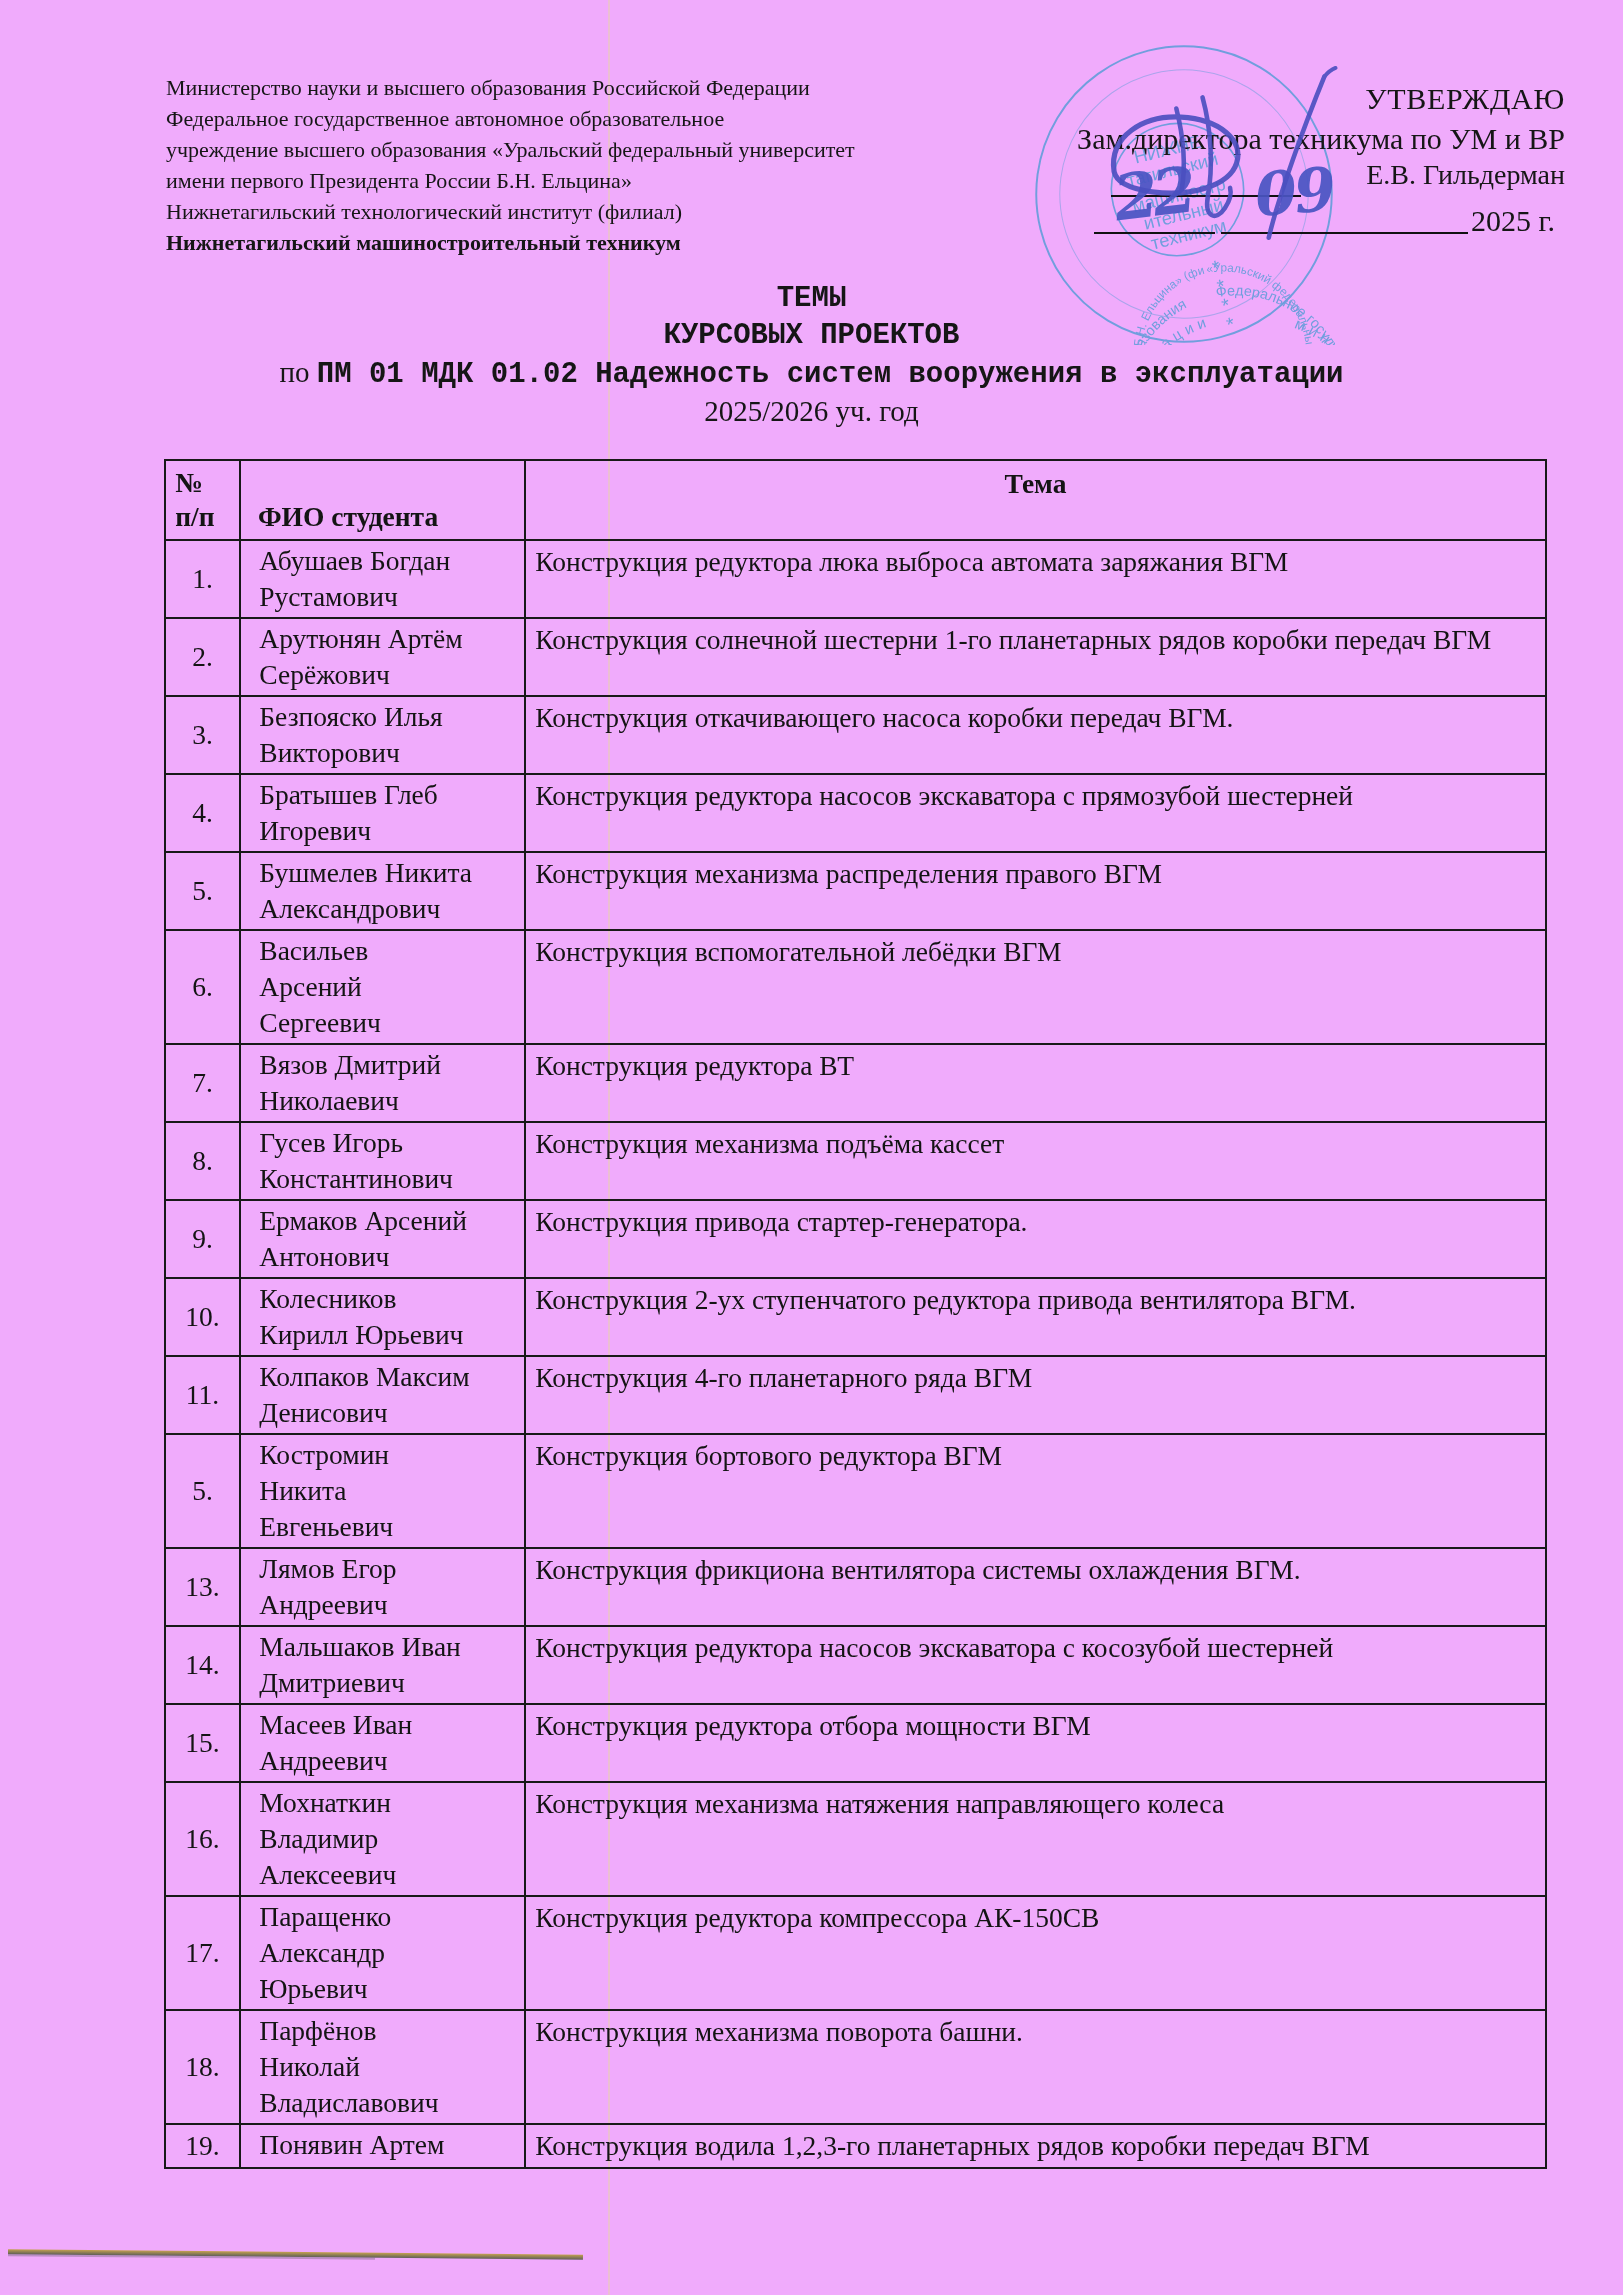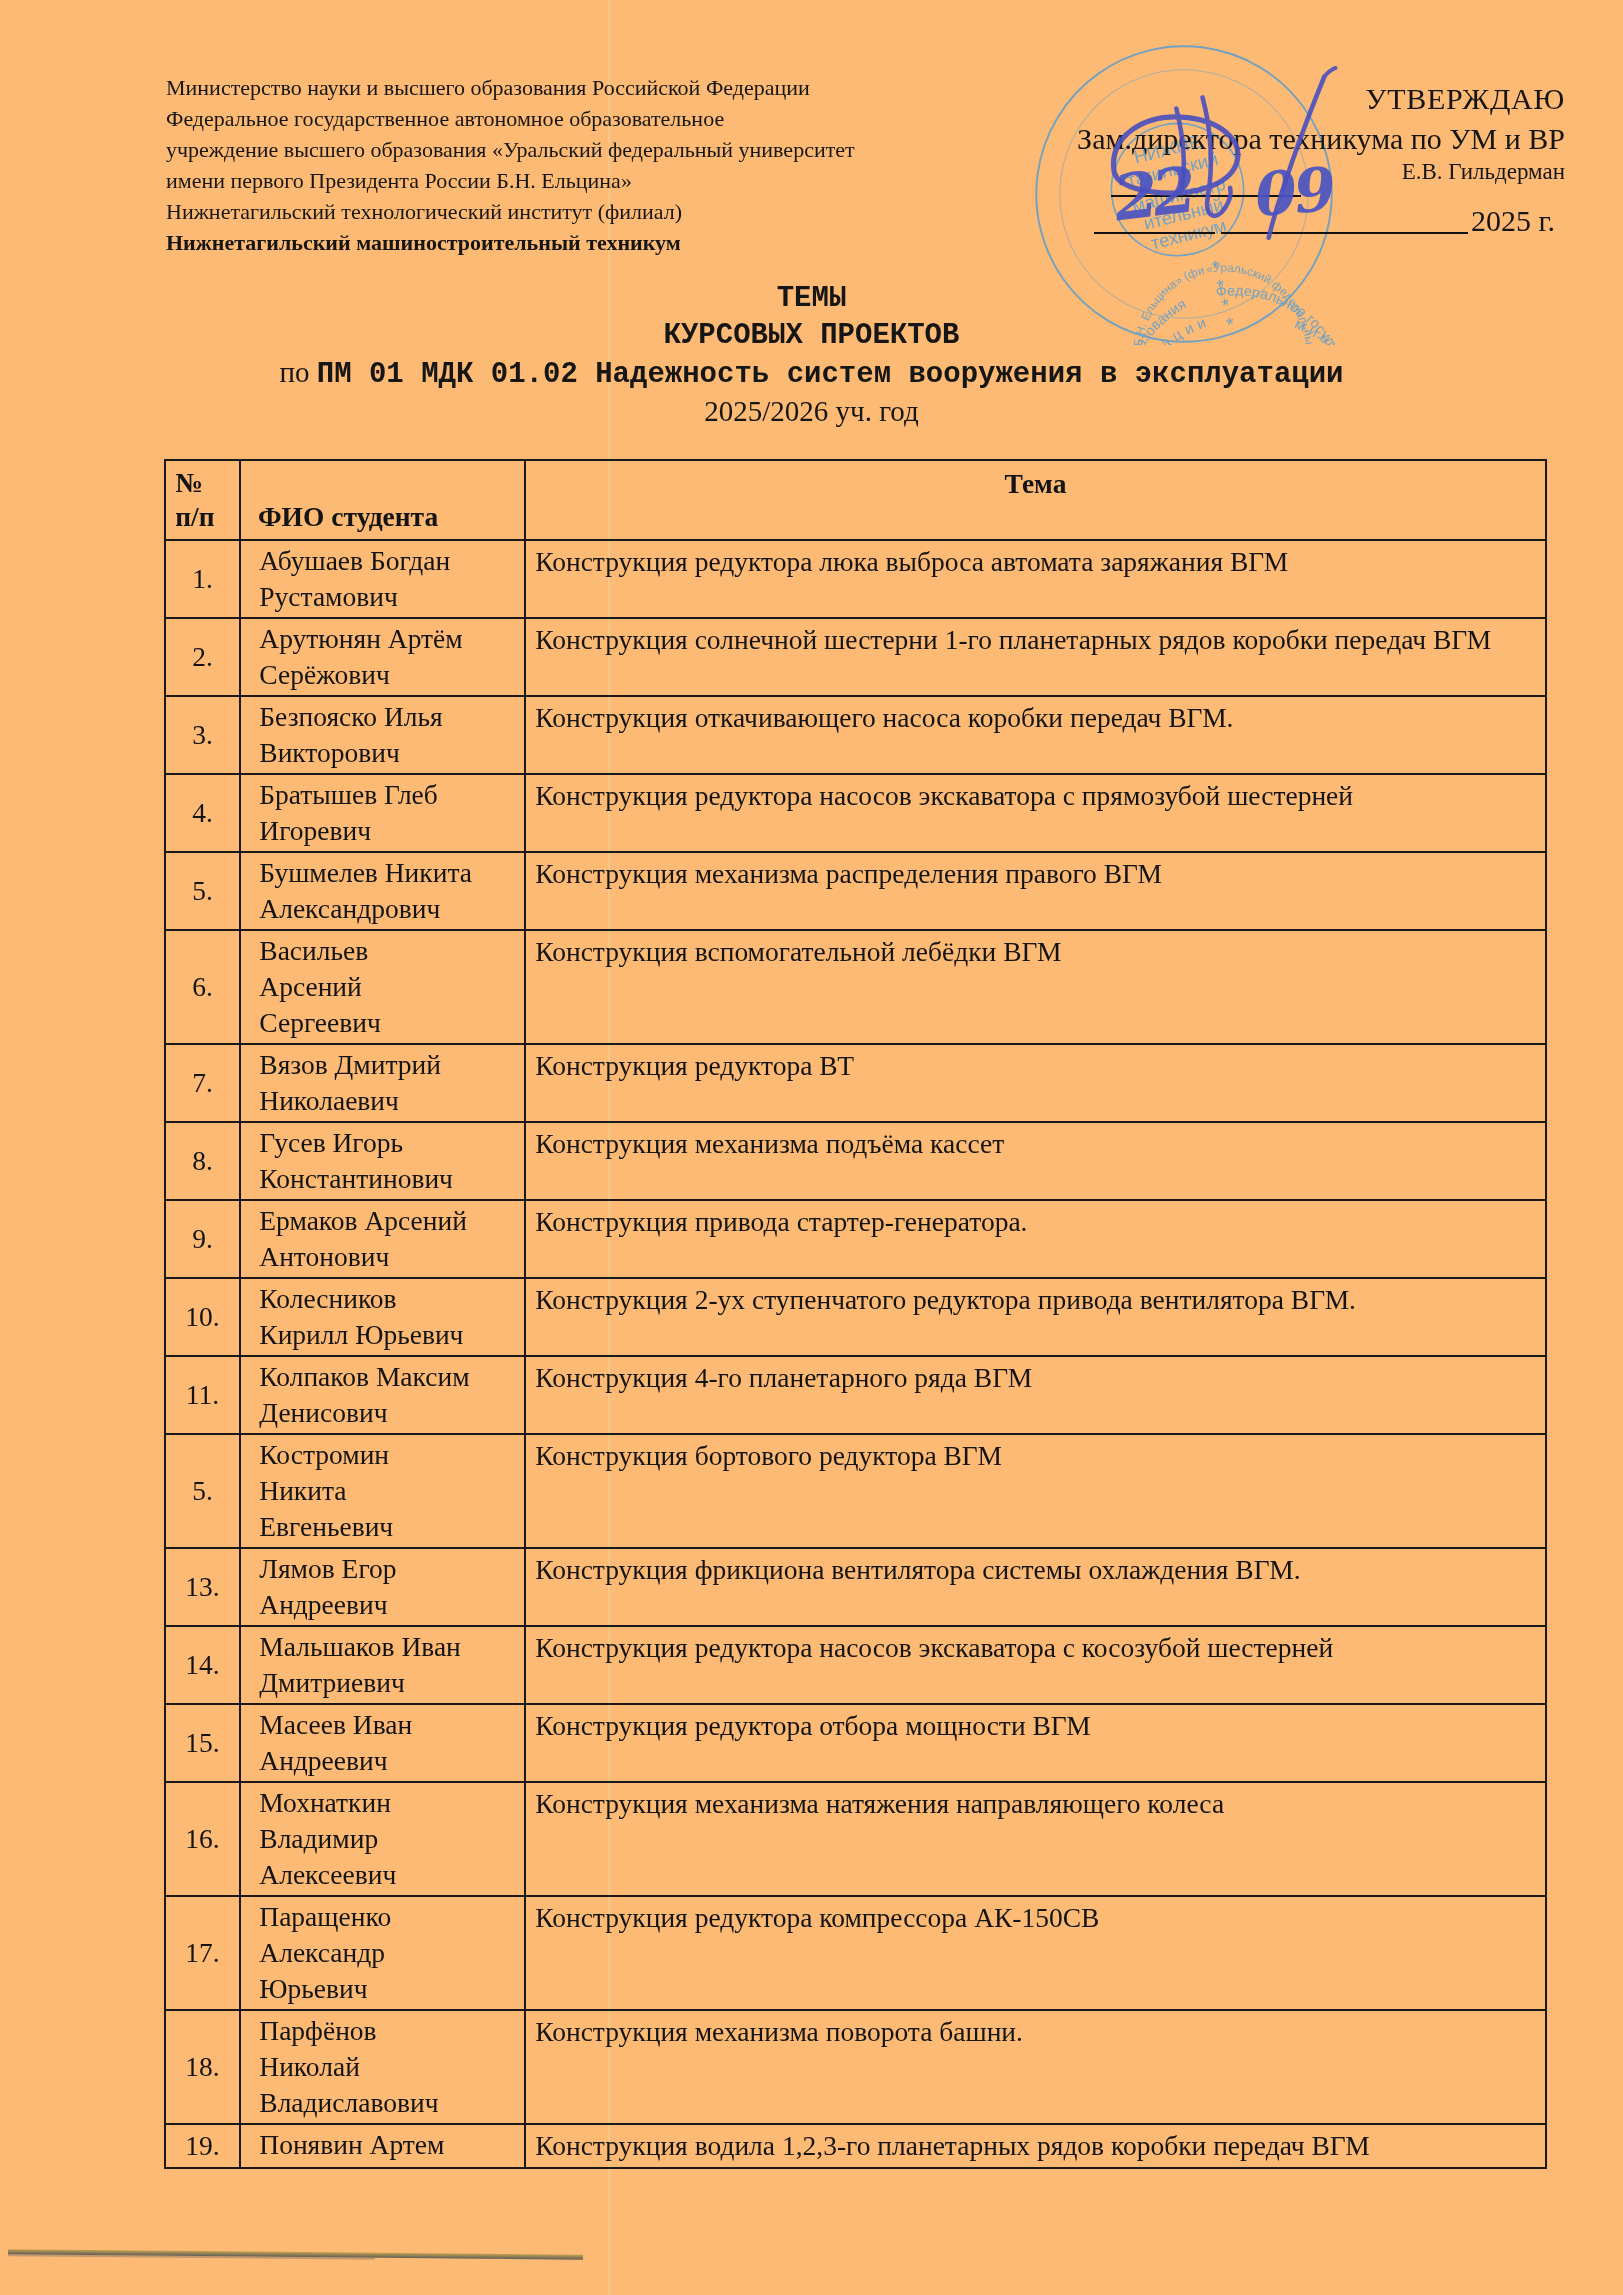--- a/index.html
+++ b/index.html
@@ -1,37 +1,37 @@
 <!DOCTYPE html>
 <html style="font-size:10.5px"><head>
 <meta charset="utf-8">
 <style>
   html,body{margin:0;padding:0;background:#e8e8e6;}
   .page{
-    position:relative; width:1623px; height:2295px; background:#fdba74;
+    position:relative; width:1623px; height:2295px; background:#f0abfc;
     font-family:"Liberation Serif", serif; color:#161616; overflow:hidden;
   }
   
   .scan-streak{position:absolute; left:608px; top:0; width:2px; height:2295px;
     background:rgba(228,214,160,0.45); pointer-events:none;}
   
   .scan-artifact{position:absolute; left:7.9px; top:2252px; width:575px; height:4.6px;
     background:linear-gradient(#c3a050,#5e5e59); transform:rotate(0.55deg);}
   .scan-artifact2{position:absolute; left:7.9px; top:2256px; width:367px; height:2px;
     background:rgba(90,90,95,0.35); transform:rotate(0.55deg);}
 
   
   .inst{position:absolute; left:166px; top:72px; width:825px;
     font-size:22px; line-height:31px;}
   .inst .bold{font-weight:bold;}
 
   
   .approve-word{position:absolute; top:82px; right:58px; font-size:30px; letter-spacing:0.7px;}
   .approve-pos{position:absolute; top:122px; right:58px; font-size:30px; white-space:nowrap;}
-  .approve-name{position:absolute; top:159px; right:58px; font-size:23px;}
+  .approve-name{position:absolute; top:159px; right:58px; font-size:28px;}
   .sig-line1{position:absolute; left:1111px; top:195px; width:190px; height:0; border-top:2.6px solid #111;}
   .date-line-a{position:absolute; left:1094px; top:232px; width:121px; height:0; border-top:2.6px solid #111;}
   .date-line-b{position:absolute; left:1221px; top:232px; width:247px; height:0; border-top:2.6px solid #111;}
   .approve-year{position:absolute; left:1471px; top:204px; font-size:30px; white-space:nowrap;}
   .hand{position:absolute; font-family:"DejaVu Serif", serif; font-style:italic; font-weight:bold;
     color:#4a55c3; opacity:.92;}
   .hand-day{left:1114px; top:157px; font-size:63px; letter-spacing:-5.2px; transform:rotate(-7deg);}
   .hand-month{left:1255px; top:157px; font-size:60px; letter-spacing:-2.6px; transform:rotate(-5deg);}
 
   

